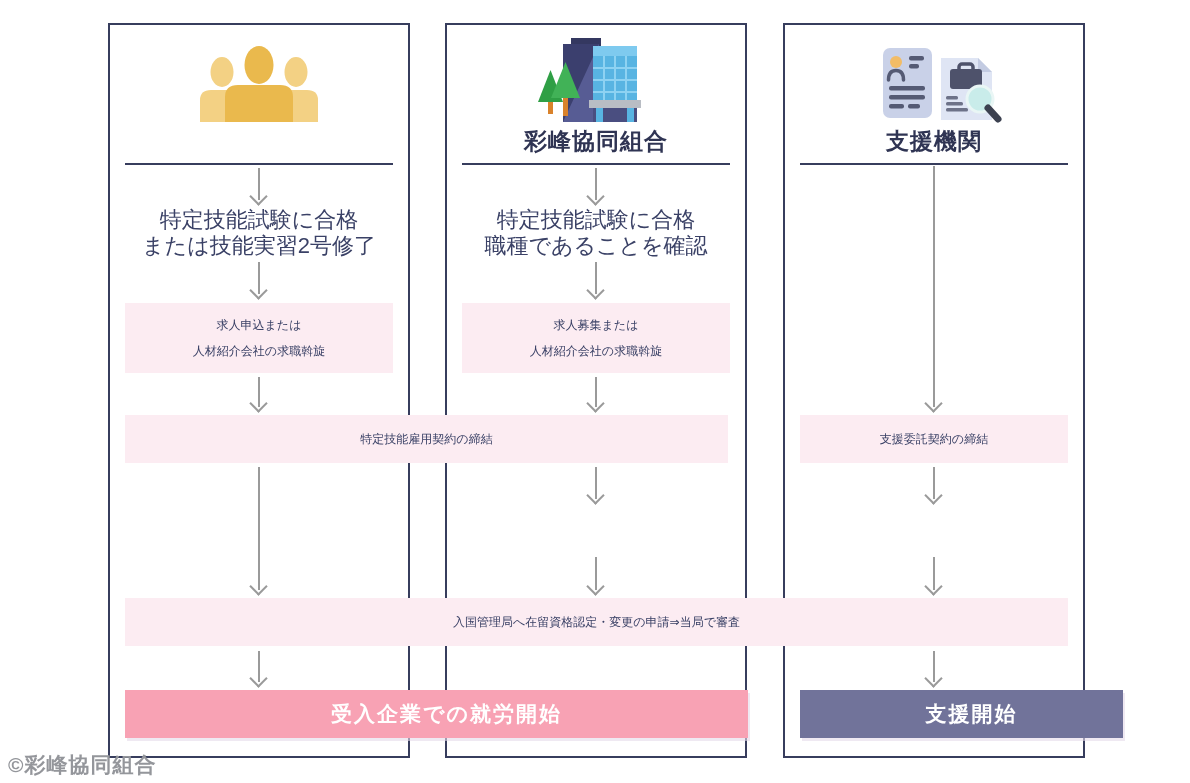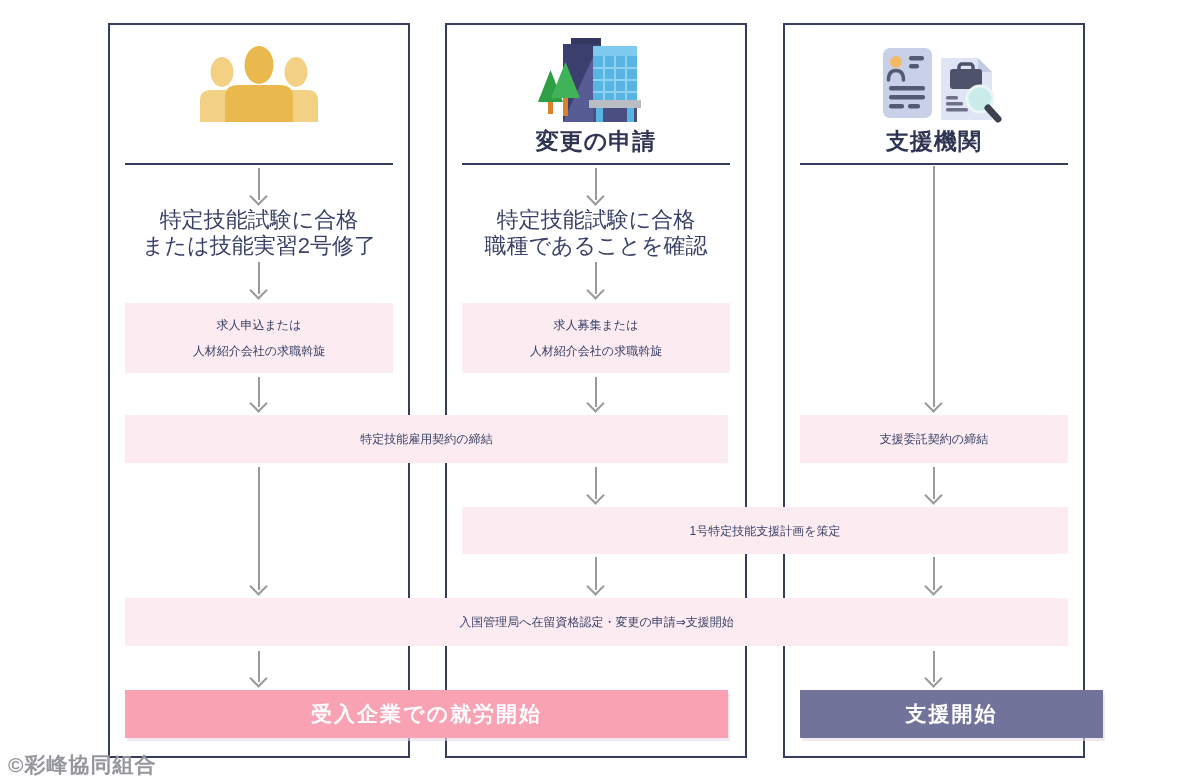--- a/index.html
+++ b/index.html
@@ -22,20 +22,21 @@
   }
   .pink-box{
     position:absolute;background:#fcecf2;color:#3a4166;
     display:flex;align-items:center;justify-content:center;text-align:center;
     font-size:12px;line-height:26px;
   }
   .final-box{
     position:absolute;display:flex;align-items:center;justify-content:center;
     color:#ffffff;font-size:21px;font-weight:bold;letter-spacing:2px;
     box-shadow:2px 3px 0 rgba(228,218,233,0.6);
+    padding-left:20px;
   }
   .final-pink{background:#f8a2b4;}
   .final-purple{background:#71739a;}
   .arrow{position:absolute;width:22px;}
   .arrow .stem{
     position:absolute;left:50%;top:0;bottom:4px;width:2px;margin-left:-1px;background:#9a9a9a;
   }
   .arrow .head{
     position:absolute;left:50%;bottom:1px;width:11px;height:11px;
     margin-left:-7px;border-right:2px solid #9a9a9a;border-bottom:2px solid #9a9a9a;
@@ -82,21 +83,21 @@
     </g>
     <rect x="54" y="62" width="52" height="8" fill="#b9bdc4"></rect>
     <rect x="58" y="70" width="44" height="14" fill="#4a4e80"></rect>
     <rect x="61" y="70" width="7" height="14" fill="#58b4e2"></rect>
     <rect x="92" y="70" width="7" height="14" fill="#58b4e2"></rect>
     <rect x="13" y="62" width="5" height="14" fill="#d9822b"></rect>
     <polygon points="15.5,32 3,64 28,64" fill="#2f9f45"></polygon>
     <rect x="28" y="60" width="5" height="18" fill="#d9822b"></rect>
     <polygon points="30.5,24 16,60 45,60" fill="#41b257"></polygon>
   </svg>
-  <div class="col-title" style="left:445px;top:126px;">変更の申請</div>
+  <div class="col-title" style="left:445px;top:126px;">彩峰協同組合</div>
   <div class="col-underline" style="left:462px;top:163px;width:268px;"></div>
 
   <svg class="icon" style="left:875px;top:44px;" width="130" height="80" viewBox="0 0 130 80">
     <rect x="8" y="4" width="49" height="70" rx="7" fill="#c9d1e8"></rect>
     <circle cx="21" cy="18" r="6" fill="#f2bc66"></circle>
     <path d="M13.5,36 Q13.5,26.5 21,26.5 Q28.5,26.5 28.5,36" fill="none" stroke="#545a74" stroke-width="3.5" stroke-linecap="round"></path>
     <rect x="34" y="12" width="15" height="4.5" rx="2" fill="#545a74"></rect>
     <rect x="34" y="20" width="10" height="4.5" rx="2" fill="#545a74"></rect>
     <rect x="14" y="42" width="36" height="4.5" rx="2" fill="#545a74"></rect>
     <rect x="14" y="51" width="36" height="4.5" rx="2" fill="#545a74"></rect>
@@ -190,26 +191,23 @@
     <div><span>求人募集または</span><br><span>人材紹介会社の求職斡旋</span></div>
   </div>
 
   <div class="pink-box" style="left:125px;top:415px;width:603px;height:48px;">
     <div>特定技能雇用契約の締結</div>
   </div>
   <div class="pink-box" style="left:800px;top:415px;width:268px;height:48px;">
     <div>支援委託契約の締結</div>
   </div>
 
-  <div class="pink-box" style="left:462px;top:507px;width:606px;height:47px;">
-    <div>1号特定技能支援計画を策定</div>
-  </div>
 
   <div class="pink-box" style="left:125px;top:598px;width:943px;height:48px;">
-    <div>入国管理局へ在留資格認定・変更の申請⇒支援開始</div>
+    <div>入国管理局へ在留資格認定・変更の申請⇒当局で審査</div>
   </div>
 
   <div class="final-box final-pink" style="left:125px;top:690px;width:603px;height:48px;">
     <div>受入企業での就労開始</div>
   </div>
   <div class="final-box final-purple" style="left:800px;top:690px;width:303px;height:48px;">
     <div>支援開始</div>
   </div>
 
   <div class="watermark">©彩峰協同組合</div>

